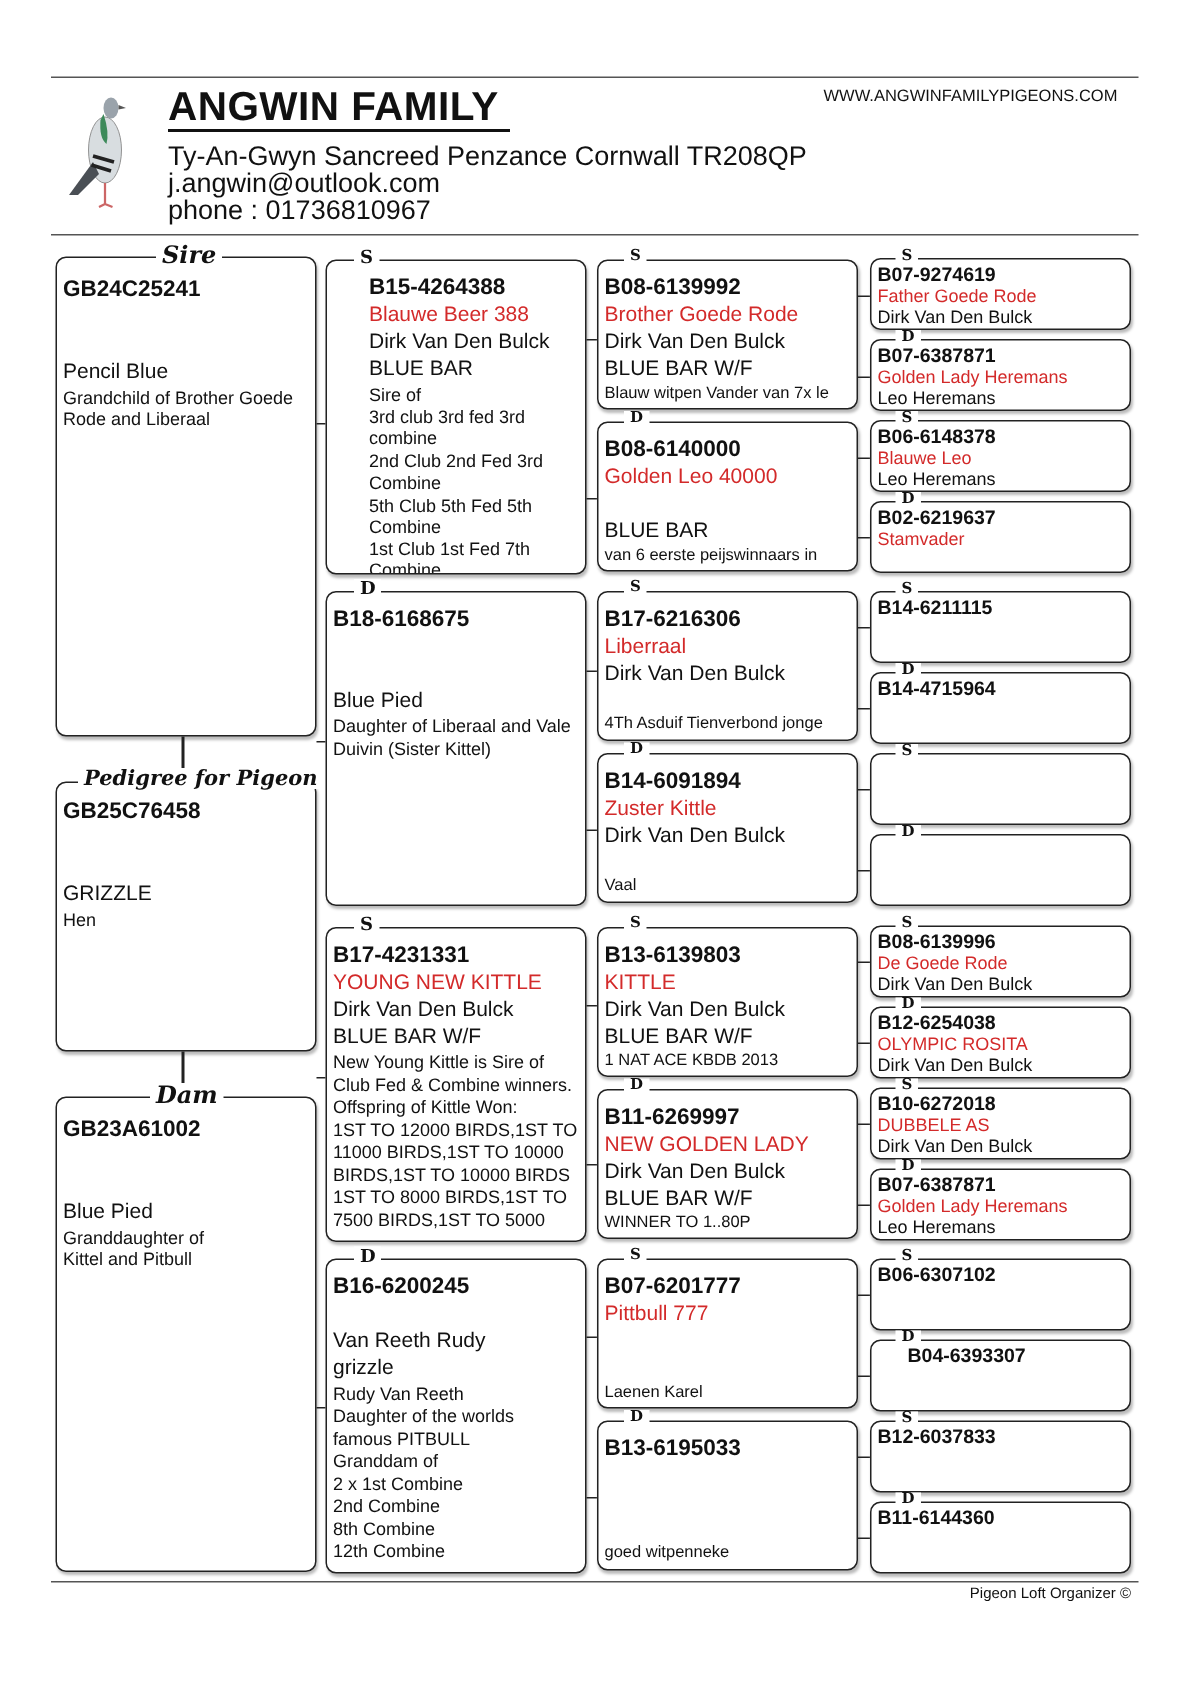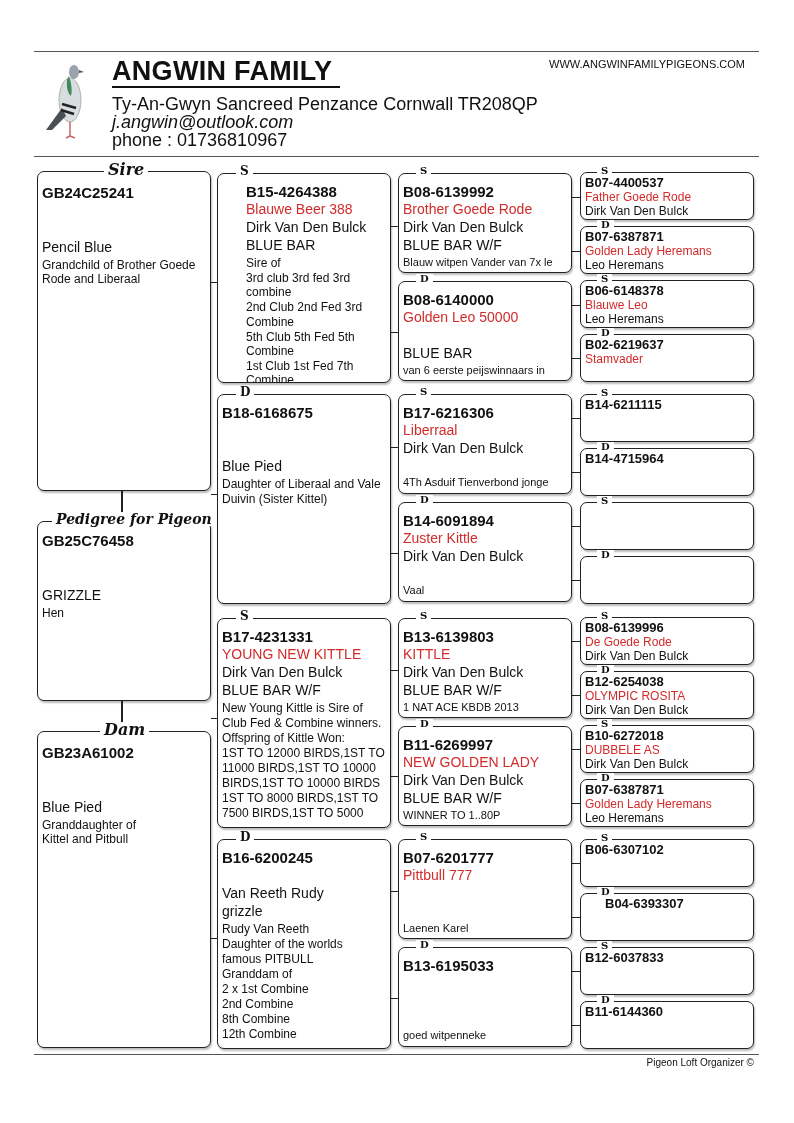--- a/index.html
+++ b/index.html
@@ -36,21 +36,21 @@
   <ellipse cx="34" cy="14" rx="5" ry="7" fill="#9aa3ab"></ellipse>
   <path d="M29 18 Q33 30 31 38 Q26 34 27 22 Z" fill="#3d8a5a"></path>
   <path d="M22 50 L6 72 L12 72 L26 58 Z" fill="#4a4f55"></path>
   <path d="M22 46 L36 50 M21 52 L34 56" stroke="#222" stroke-width="2.5"></path>
   <path d="M39 12 L44 14 L39 15 Z" fill="#555"></path>
   <path d="M30 64 L30 78 M30 78 L26 80 M30 78 L35 80" stroke="#c66" stroke-width="1.5"></path>
 </svg>
 <div class="title">ANGWIN FAMILY</div>
 <div class="title-underline"></div>
 <div class="addr" style="top:96px;">Ty-An-Gwyn Sancreed Penzance Cornwall TR208QP</div>
-<div class="addr" style="top:114px;font-style:italic;">j.angwin@outlook.com</div>
+<div class="addr" style="top:114px;">j.angwin@outlook.com</div>
 <div class="addr" style="top:132px;">phone : 01736810967</div>
 <div class="website">WWW.ANGWINFAMILYPIGEONS.COM</div>
 <div class="hr" style="top:156px;"></div>
 
 <div class="box c1" style="left:37px; top:171px; width:174px; height:320px;">
   <div class="ring" style="margin-top:8px;">GB24C25241</div>
   <div class="l14" style="margin-top:37px;">Pencil Blue</div>
   <div class="l12" style="margin-top:2px;">Grandchild of Brother Goede</div>
   <div class="l12">Rode and Liberaal</div>
 </div>
@@ -148,21 +148,21 @@
   <div class="ring" style="margin-top:5px;">B08-6139992</div>
   <div class="l14 red">Brother Goede Rode</div>
   <div class="l14">Dirk Van Den Bulck</div>
   <div class="l14">BLUE BAR W/F</div>
   <div class="l11" style="margin-top:1px;">Blauw witpen Vander van 7x le</div>
 </div>
 <div class="legend small" style="left:416px; top:166px;">S</div>
 
 <div class="box c2" style="left:398px; top:281px; width:174px; height:100px;">
   <div class="ring" style="margin-top:5px;">B08-6140000</div>
-  <div class="l14 red">Golden Leo 50000</div>
+  <div class="l14 red">Golden Leo 40000</div>
   <div class="l14" style="margin-top:18px;">BLUE BAR</div>
   <div class="l11" style="margin-top:1px;">van 6 eerste peijswinnaars in</div>
 </div>
 <div class="legend small" style="left:416px; top:274px;">D</div>
 
 <div class="box c2" style="left:398px; top:394px; width:174px; height:100px;">
   <div class="ring" style="margin-top:5px;">B17-6216306</div>
   <div class="l14 red">Liberraal</div>
   <div class="l14">Dirk Van Den Bulck</div>
   <div class="l11 bottom">4Th Asduif Tienverbond jonge</div>
@@ -219,21 +219,21 @@
 <div class="conn" style="left:572px; top:641px; width:8px; height:1px;"></div>
 <div class="conn" style="left:572px; top:695px; width:8px; height:1px;"></div>
 <div class="conn" style="left:572px; top:749px; width:8px; height:1px;"></div>
 <div class="conn" style="left:572px; top:803px; width:8px; height:1px;"></div>
 <div class="conn" style="left:572px; top:863px; width:8px; height:1px;"></div>
 <div class="conn" style="left:572px; top:917px; width:8px; height:1px;"></div>
 <div class="conn" style="left:572px; top:971px; width:8px; height:1px;"></div>
 <div class="conn" style="left:572px; top:1025px; width:8px; height:1px;"></div>
 
 <div class="box c4" style="left:580px; top:172px; width:174px; height:48px; padding-top:2px;">
-  <div class="ring">B07-4400537</div>
+  <div class="ring">B07-9274619</div>
   <div class="l12 red">Father Goede Rode</div>
   <div class="l12">Dirk Van Den Bulck</div>
 </div>
 <div class="legend small" style="left:597px; top:166px;">S</div>
 
 <div class="box c4" style="left:580px; top:226px; width:174px; height:48px; padding-top:2px;">
   <div class="ring">B07-6387871</div>
   <div class="l12 red">Golden Lady Heremans</div>
   <div class="l12">Leo Heremans</div>
 </div>

